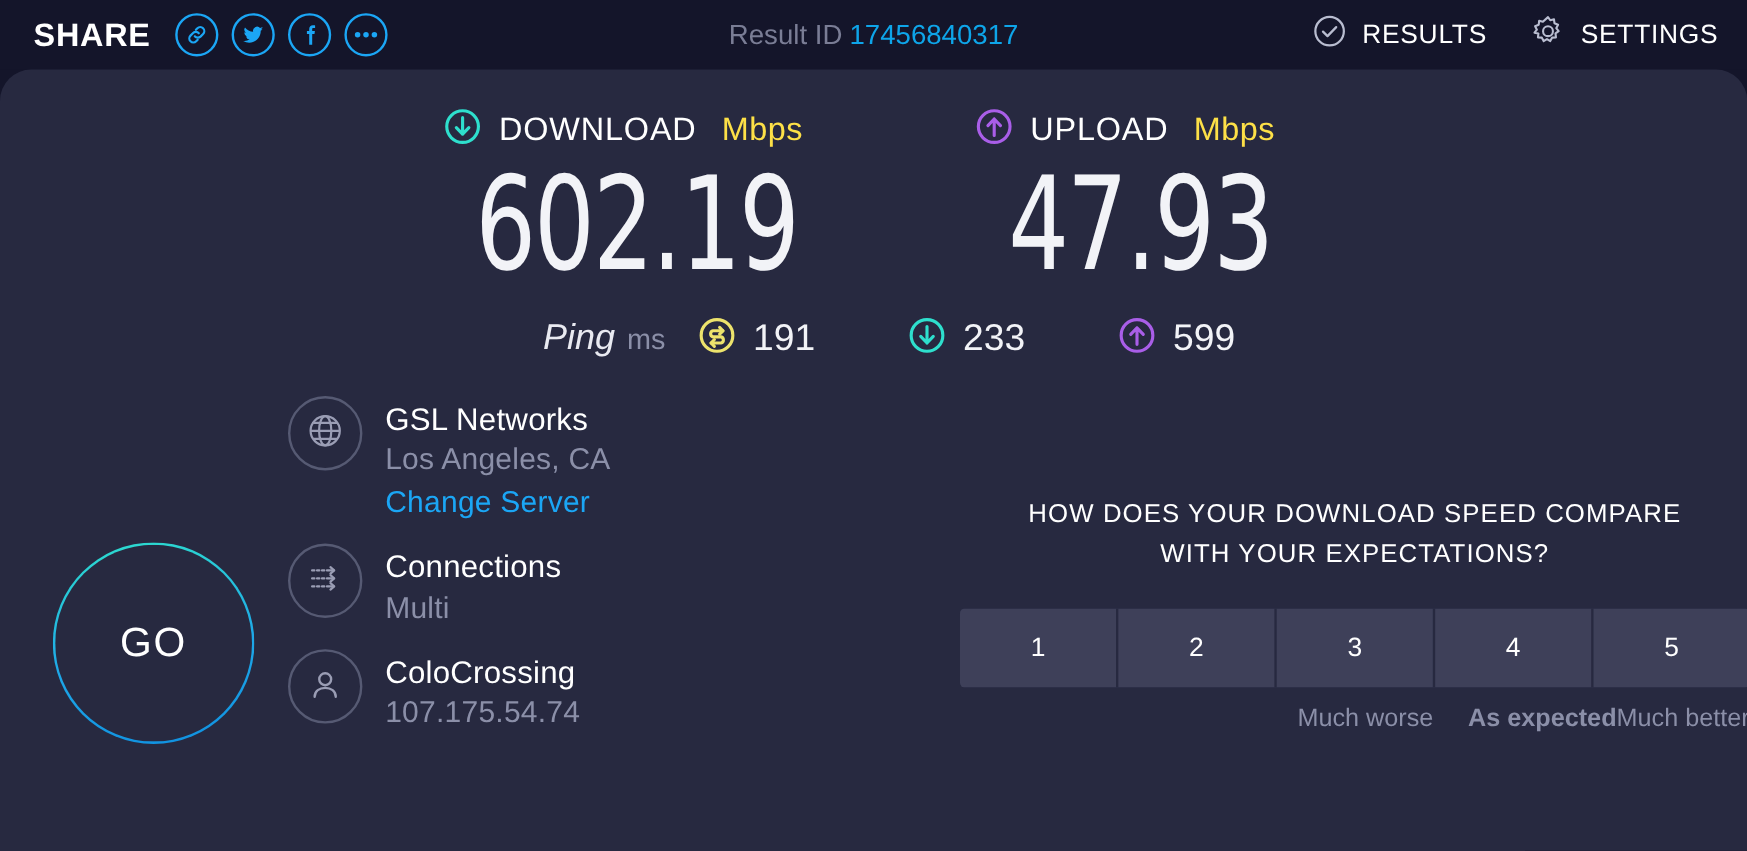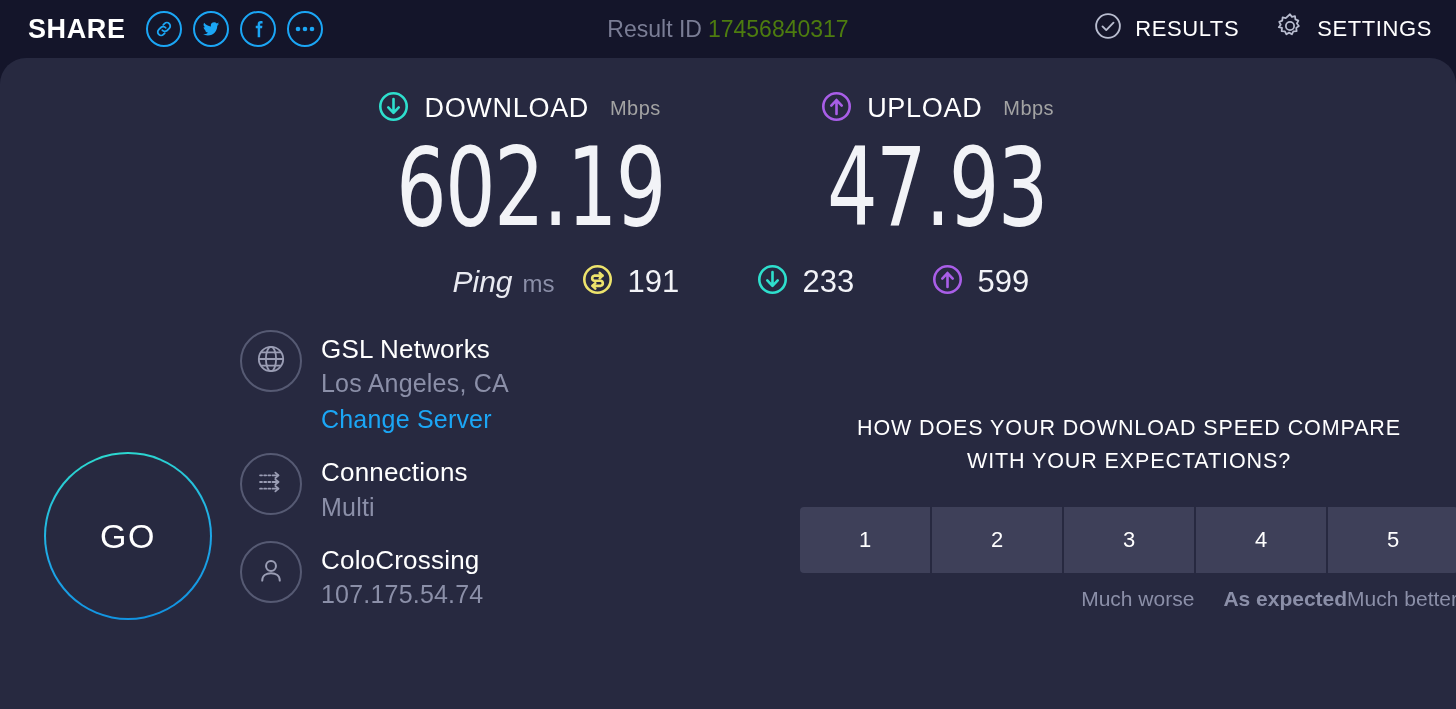--- a/index.html
+++ b/index.html
@@ -32,21 +32,21 @@
     cursor: pointer;
   }
   .share-icon svg { display: block; }
 
   .result-id {
     position: absolute; left: 0; right: 0; top: 50%;
     transform: translateY(-50%);
     text-align: center; font-size: 23px; pointer-events: none;
   }
   .result-id .rid-label { color: #7a7d95; }
-  .result-id .rid-value { color: #4d7c0f; margin-left: 6px; }
+  .result-id .rid-value { color: #0ea5e9; margin-left: 6px; }
 
   .header-right {
     margin-left: auto; margin-right: 24px;
     display: flex; align-items: center; gap: 36px;
   }
   .hr-item {
     display: flex; align-items: center; gap: 12px;
     color: #ffffff; font-size: 22px; letter-spacing: .6px;
     cursor: pointer;
   }
@@ -57,27 +57,27 @@
     width: 1456px; height: 651px;
     background: #272940;
     border-radius: 26px 26px 0 0;
   }
 
   
   .speeds {
     position: absolute; left: 0; top: 30px; width: 1456px;
     display: flex; justify-content: center; gap: 118px;
   }
-  .speed-block { width: 300px; text-align: center; }
+  .speed-block { width: 300px; text-align: right; }
   .speed-head {
     display: flex; align-items: center; justify-content: center; gap: 14px;
     height: 40px;
   }
   .speed-name { font-size: 27px; color: #ffffff; letter-spacing: .7px; }
-  .speed-unit { font-size: 20px; color: #a3a3a3; margin-left: 7px; letter-spacing: .4px; }
+  .speed-unit { font-size: 27px; color: #fde047; margin-left: 7px; letter-spacing: .4px; }
   .speed-value {
     font-family: "Liberation Sans Narrow", "DejaVu Sans Condensed", "Liberation Sans", sans-serif;
     font-size: 108px; color: #f2f3f7; line-height: 1.0;
     font-weight: 300; letter-spacing: -2px;
     transform: scaleX(.82); transform-origin: center top;
     margin-top: 6px;
   }
 
   
   .ping-row {

